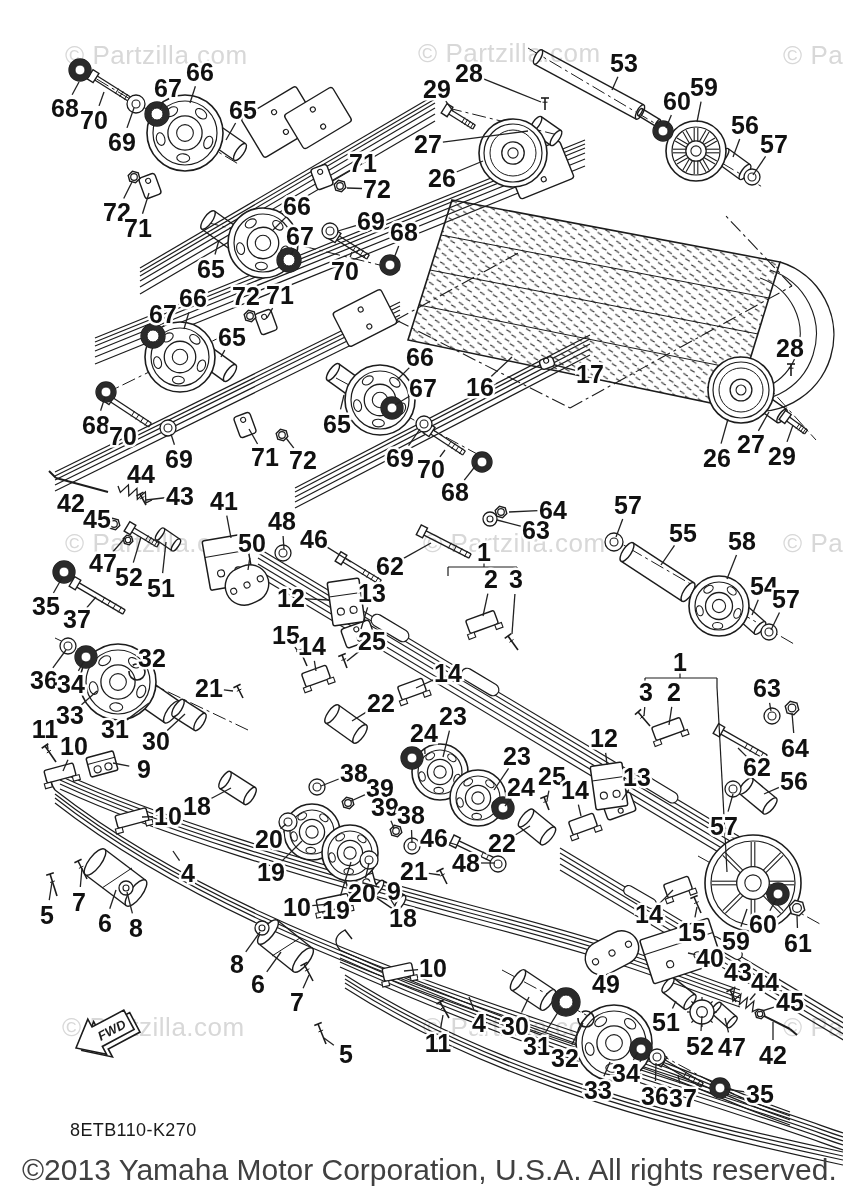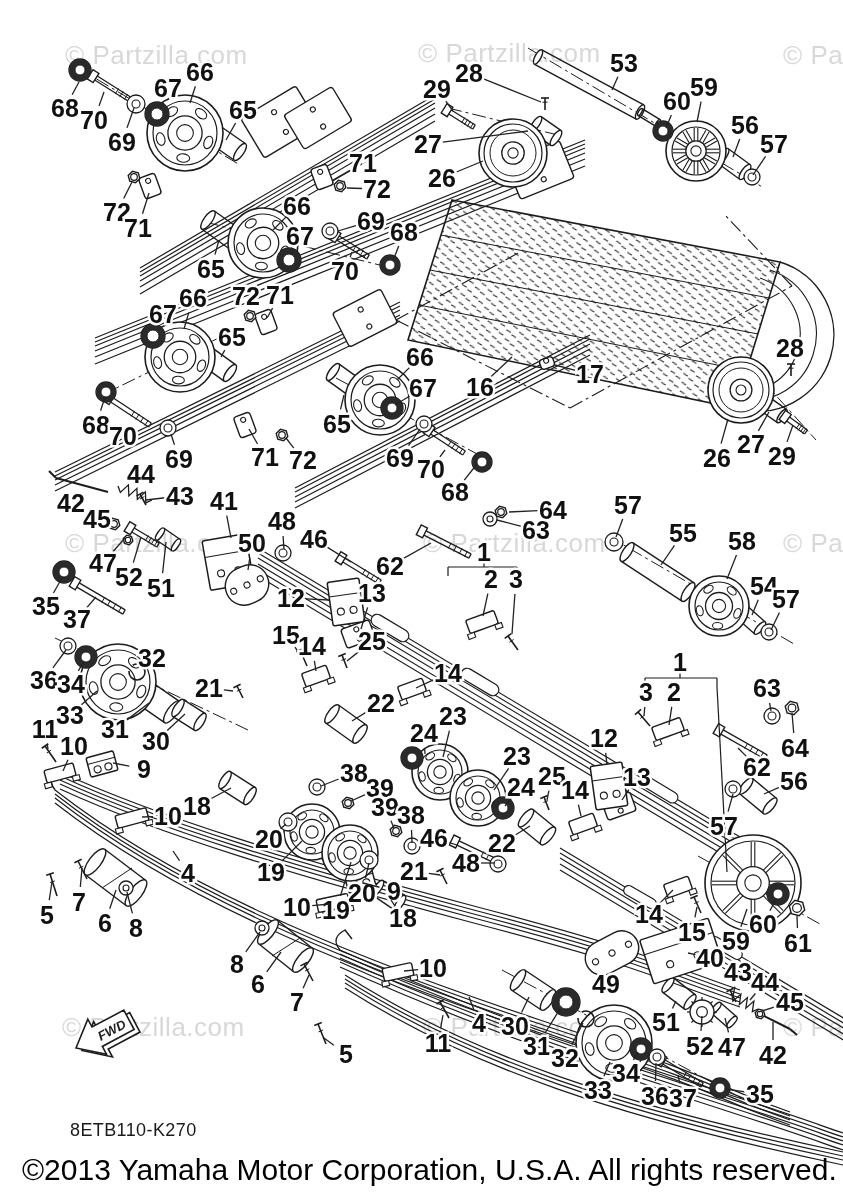--- a/index.html
+++ b/index.html
@@ -1,21 +1,21 @@
 <!DOCTYPE html>
 <html><head>
 <meta charset="utf-8">
 <style>
   html,body{margin:0;padding:0;}
   body{background:#fff;font-family:"Liberation Sans",sans-serif;}
   #page{position:relative;width:843px;height:1188px;background:#fff;overflow:hidden;border-radius:6px;}
   .wm{position:absolute;font-size:26px;color:#d8d8d8;white-space:nowrap;z-index:0;letter-spacing:.5px;}
   #art{position:absolute;left:0;top:0;z-index:1;}
   #diagram-code{position:absolute;left:70px;top:1120px;font-size:18px;color:#1a1a1a;letter-spacing:.4px;z-index:2;}
-  #footer{position:absolute;left:22px;top:1153px;font-size:30px;color:#000000;white-space:nowrap;z-index:2;}
+  #footer{position:absolute;left:22px;top:1153px;font-size:30px;color:#404040;white-space:nowrap;z-index:2;}
   #artifact{position:absolute;left:20px;right:20px;top:1193px;height:5px;z-index:2;
     background:repeating-linear-gradient(90deg,rgba(232,160,74,.5) 0 16px,rgba(232,160,74,0) 16px 38px);}
 </style>
 </head>
 <body>
 
 <div id="page">
   <div id="wm-layer">
       <div class="wm" style="left: 65px; top: 40px; color: rgb(216, 216, 216);">© Partzilla.com</div>
       <div class="wm" style="left: 418px; top: 38px; color: rgb(216, 216, 216);">© Partzilla.com</div>

